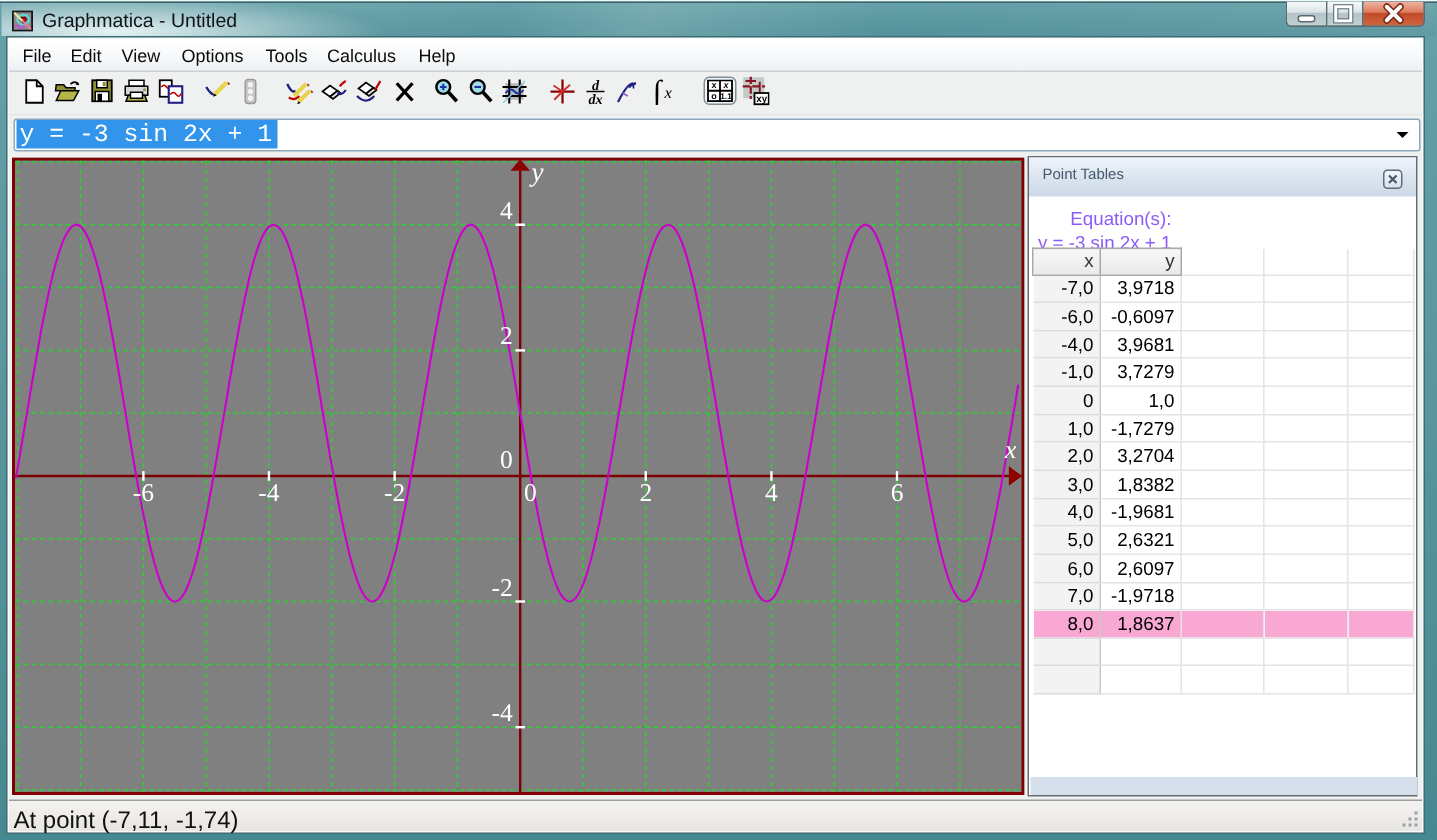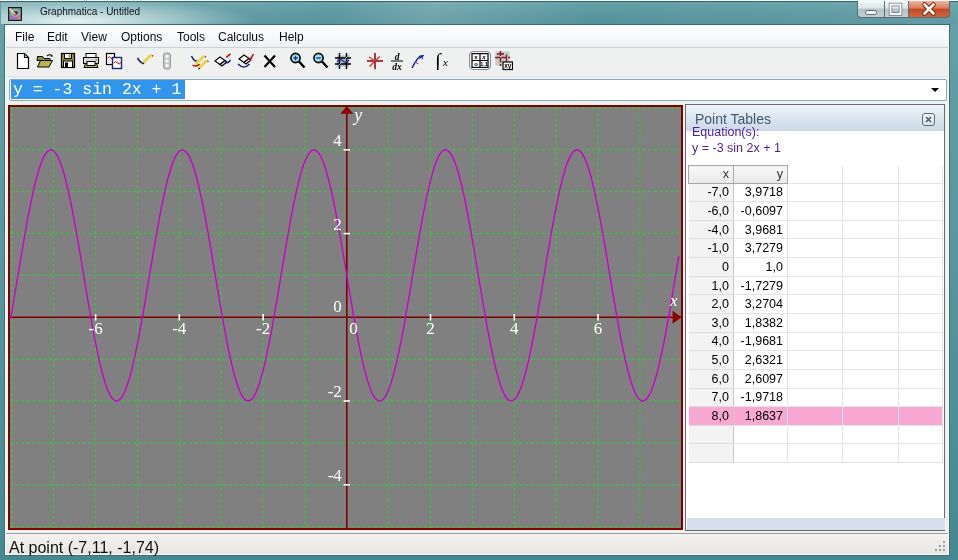--- a/index.html
+++ b/index.html
@@ -9,21 +9,21 @@
  background:linear-gradient(180deg,#66a0a8 0%,#5b97a0 40%,#4f8f97 75%,#468891 100%);}
 #frame::before{content:"";position:absolute;left:0;top:0;width:958px;height:1px;background:#eefafa;}
 #frame::after{content:"";position:absolute;left:0;top:1px;width:958px;height:1px;background:#3b6469;}
 #client{position:absolute;left:4px;top:24px;width:946px;height:532px;
  background:#f0f0f0;border:1px solid #3f6d72;box-shadow:inset 0 0 0 1px #f6fbfb;box-sizing:border-box;}
 #titlebar{position:absolute;left:1px;top:2px;width:956px;height:22px;
  background:radial-gradient(ellipse 240px 30px at 75px 19px, rgba(240,250,250,0.92), rgba(240,250,250,0) 75%),
  linear-gradient(115deg, rgba(255,255,255,0.16) 0%, rgba(255,255,255,0.02) 35%, rgba(255,255,255,0.15) 45%, rgba(255,255,255,0) 62%, rgba(255,255,255,0.08) 100%),
  linear-gradient(180deg,#64a0a8 0%,#5a97a0 55%,#53929b 100%);}
 #titleicon{position:absolute;left:7px;top:5px;width:14px;height:14px;}
-#titletext{position:absolute;left:39px;top:4px;font-size:10px;color:#101418;}
+#titletext{position:absolute;left:27px;top:4px;font-size:13px;color:#101418;}
 
 #winbtns{position:absolute;left:857px;top:1px;height:18px;display:flex;}
 .wbtn{height:17px;box-sizing:border-box;border:1px solid #5c6b70;border-top:none;position:relative;}
 #btnmin{width:28px;border-radius:0 0 0 4px;background:linear-gradient(180deg,#f7fafa 0%,#d9e3e5 45%,#b4c3c7 50%,#c2d0d3 100%);}
 #btnmax{width:23px;border-left:none;border-right:none;background:linear-gradient(180deg,#f7fafa 0%,#d9e3e5 45%,#b4c3c7 50%,#c2d0d3 100%);}
 #btncls{width:42px;border-radius:0 0 4px 0;background:linear-gradient(180deg,#f0b5a2 0%,#dd7b5c 45%,#c14a28 50%,#d06540 100%);}
 
 #menubar{position:absolute;left:6px;top:26px;width:942px;height:22px;
  background:linear-gradient(180deg,#ffffff 0%,#f6f8fa 60%,#eef1f4 100%);
  border-bottom:1px solid #ccd2da;box-sizing:border-box;}
@@ -41,24 +41,24 @@
  padding:0 4px 0 2px;white-space:pre;}
 #comboarrow{position:absolute;right:7px;top:7.5px;width:0;height:0;
  border-left:4px solid transparent;border-right:4px solid transparent;border-top:4.5px solid #000;}
 
 #graph{position:absolute;left:8px;top:105px;}
 
 #panel{position:absolute;left:685px;top:104px;width:260px;height:427px;
  border:1px solid #666c72;background:#fff;box-sizing:border-box;}
 #paneltitle{position:absolute;left:0;top:0;width:100%;height:26px;
  background:linear-gradient(180deg,#eef4fa 0%,#dbe5f0 50%,#ccd8e6 100%);}
-#paneltitle span{position:absolute;left:9px;top:6px;font-size:14px;color:#45586c;text-align:right;}
+#paneltitle span{position:absolute;left:9px;top:6px;font-size:10px;color:#45586c;text-align:right;}
 #panelclose{position:absolute;right:9px;top:8px;width:13px;height:13px;border:1px solid #5e6c7c;
  border-radius:3px;box-sizing:border-box;background:linear-gradient(180deg,#f2f6fa,#d8e2ec);}
-#eqlabel{position:absolute;left:6px;top:20px;font-size:12.5px;color:#4c1d95;line-height:15.5px;}
+#eqlabel{position:absolute;left:6px;top:34px;font-size:12.5px;color:#8b5cf6;line-height:15.5px;text-align:right;}
 #ptable{position:absolute;left:2px;top:60px;width:255px;}
 table{border-collapse:collapse;table-layout:fixed;}
 td{font-size:12.5px;color:#000;text-align:right;padding:0 4px 0 0;box-sizing:border-box;
  border-bottom:1px solid #e4e4e4;border-right:1px solid #e4e4e4;overflow:hidden;white-space:nowrap;}
 tr{height:18.65px;}
 tr.hdr{height:17.5px;}
 tr.hdr td{background:linear-gradient(180deg,#f7f7f7,#e9e9e9);border:1px solid #a8a8a8;color:#333;}
 tr.hdr td.e{background:#fff;border:none;border-bottom:1px solid #e4e4e4;border-right:1px solid #e4e4e4;}
 td.xc{background:#f3f3f3;border-right:1px solid #c9c9c9;border-bottom:1px solid #dcdcdc;}
 tr.hl td{background:#f9a8d4;}

